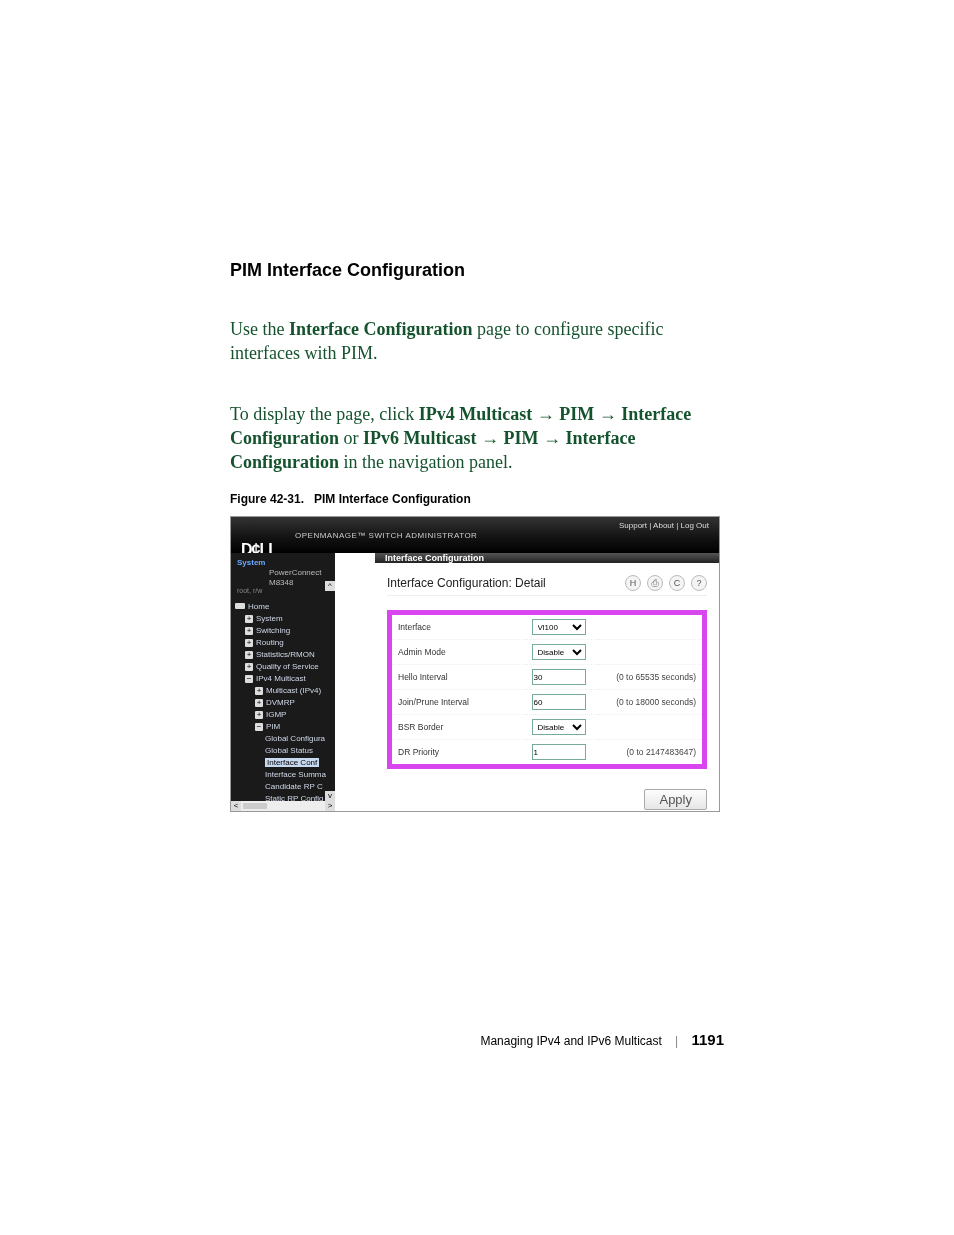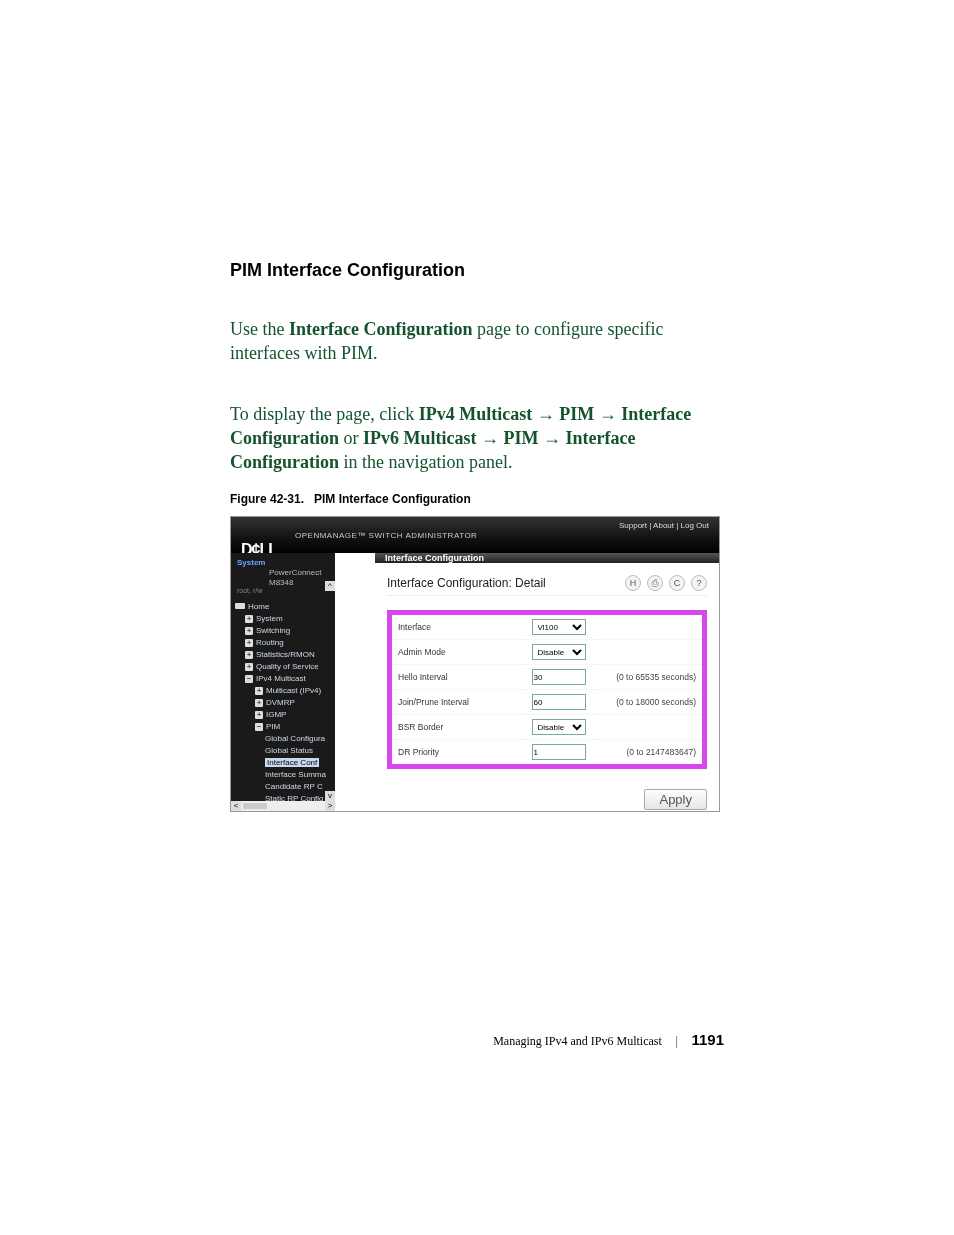--- a/index.html
+++ b/index.html
@@ -180,21 +180,21 @@
   .page-footer {
     position: absolute;
     bottom: 186px;
     left: 0; right: 0;
     text-align: right;
     padding-right: 230px;
     font-size: 13px;
     font-family: Georgia, 'Times New Roman', serif;
   }
   .page-footer .title {
-    font-family: Liberation Serif, serif;
+    font-family: Liberation Sans, sans-serif;
     font-size: 12px;
     color: #000;
   }
   .page-footer .sep { margin: 0 10px; color:#888; font-family: Arial, sans-serif; font-size:12px; }
   .page-footer .num { font-family: Arial, Helvetica, sans-serif; font-weight: bold; font-size: 15px; }
 </style>
 </head>
 <body>
 
 <div class="page-content">

